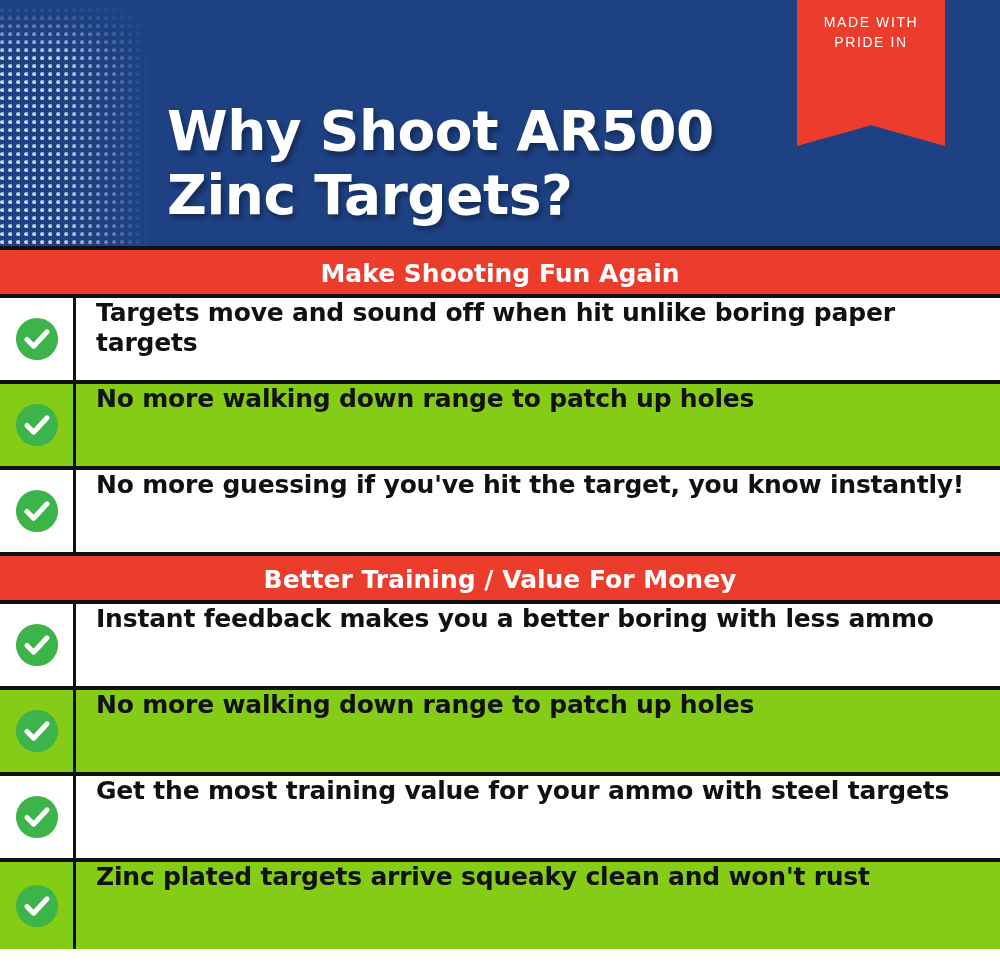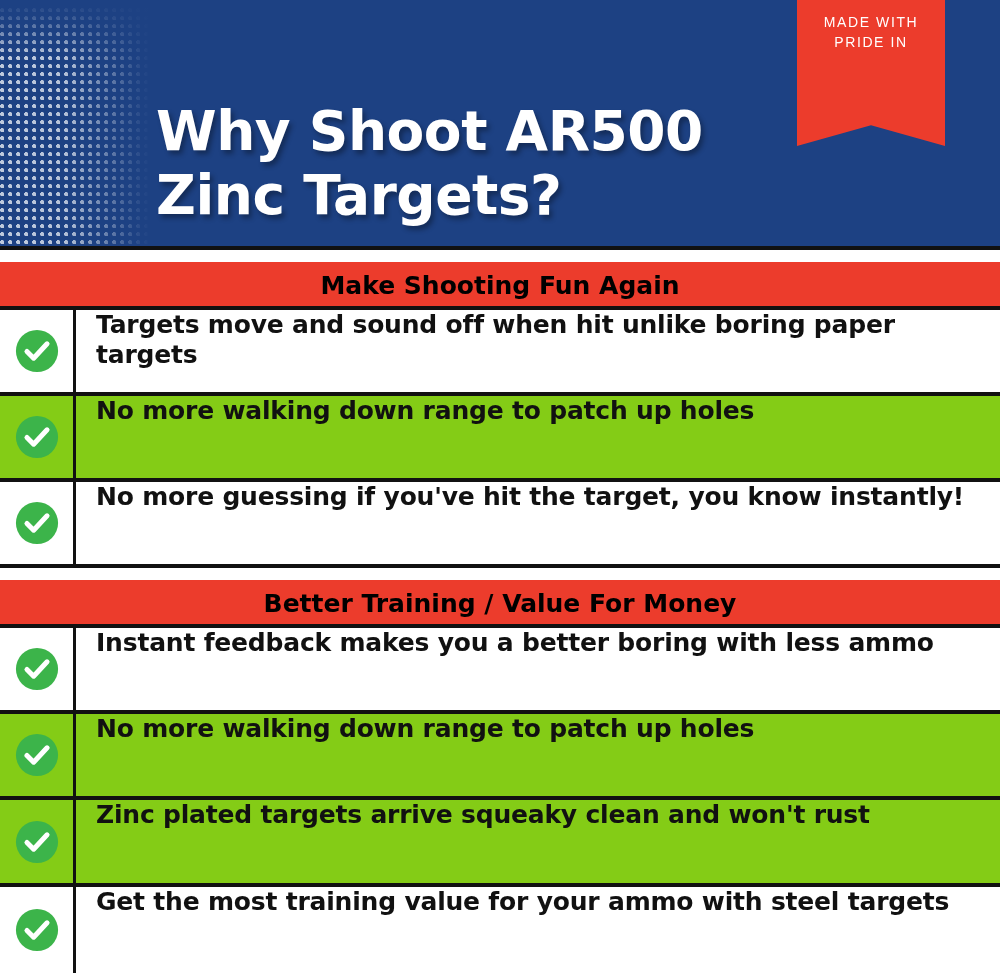--- a/index.html
+++ b/index.html
@@ -46,21 +46,21 @@
     position: absolute;
     left: 0;
     top: 0;
     width: 150px;
     height: 246px;
     background: linear-gradient(to bottom, #1d4183 0px, rgba(29,65,131,0.85) 14px, rgba(29,65,131,0) 56px);
     pointer-events: none;
   }
   .hero-title {
     position: absolute;
-    left: 156px;
+    left: 167px;
     top: 62px;
     width: 600px;
     color: #ffffff;
     font-family: "DejaVu Sans", sans-serif;
     font-weight: bold;
     font-size: 55px;
     line-height: 64px;
     letter-spacing: -0.5px;
     text-shadow: 3px 4px 5px rgba(0,0,0,0.33);
   }
@@ -99,31 +99,30 @@
   }
 
   
   .list {
     width: 1000px;
     box-sizing: border-box;
     border-top: 4px solid #111111;
   }
   .section-header {
     background: #ec3c2c;
-    color: #000000;
+    color: #ffffff;
     text-align: center;
     font-family: "DejaVu Sans", sans-serif;
     font-weight: bold;
     font-size: 25px;
     line-height: 48px;
     height: 48px;
     border-bottom: 4px solid #111111;
     box-sizing: border-box;
     letter-spacing: 0px;
-    margin-top: 12px;
   }
   .row {
     display: flex;
     align-items: stretch;
     height: 86px;
     border-bottom: 4px solid #111111;
     box-sizing: border-box;
     background: #ffffff;
   }
   .row.alt { background: #84cc16; }
@@ -240,38 +239,38 @@
         <svg class="check-icon" viewBox="0 0 48 48">
           <circle cx="24" cy="24" r="22" fill="#3cb44a"></circle>
           <path d="M13.5 24.5 L20.5 31.5 L34.5 16.5" fill="none" stroke="#ffffff" stroke-width="5.2" stroke-linecap="round" stroke-linejoin="round"></path>
         </svg>
       </div>
       <div class="row-text-cell">
         <span class="row-text">No more walking down range to patch up holes</span>
       </div>
     </div>
 
+    <div class="row">
+      <div class="row-icon-cell">
+        <svg class="check-icon" viewBox="0 0 48 48">
+          <circle cx="24" cy="24" r="22" fill="#3cb44a"></circle>
+          <path d="M13.5 24.5 L20.5 31.5 L34.5 16.5" fill="none" stroke="#ffffff" stroke-width="5.2" stroke-linecap="round" stroke-linejoin="round"></path>
+        </svg>
+      </div>
+      <div class="row-text-cell">
+        <span class="row-text">Get the most training value for your ammo with steel targets</span>
+      </div>
+    </div>
+
     <div class="row alt tall">
       <div class="row-icon-cell">
         <svg class="check-icon" viewBox="0 0 48 48">
           <circle cx="24" cy="24" r="22" fill="#3cb44a"></circle>
           <path d="M13.5 24.5 L20.5 31.5 L34.5 16.5" fill="none" stroke="#ffffff" stroke-width="5.2" stroke-linecap="round" stroke-linejoin="round"></path>
         </svg>
       </div>
       <div class="row-text-cell">
         <span class="row-text">Zinc plated targets arrive squeaky clean and won't rust</span>
-      </div>
-    </div>
-
-    <div class="row">
-      <div class="row-icon-cell">
-        <svg class="check-icon" viewBox="0 0 48 48">
-          <circle cx="24" cy="24" r="22" fill="#3cb44a"></circle>
-          <path d="M13.5 24.5 L20.5 31.5 L34.5 16.5" fill="none" stroke="#ffffff" stroke-width="5.2" stroke-linecap="round" stroke-linejoin="round"></path>
-        </svg>
-      </div>
-      <div class="row-text-cell">
-        <span class="row-text">Get the most training value for your ammo with steel targets</span>
       </div>
     </div>
 
   </div>
 </div>
 
 </body></html>

